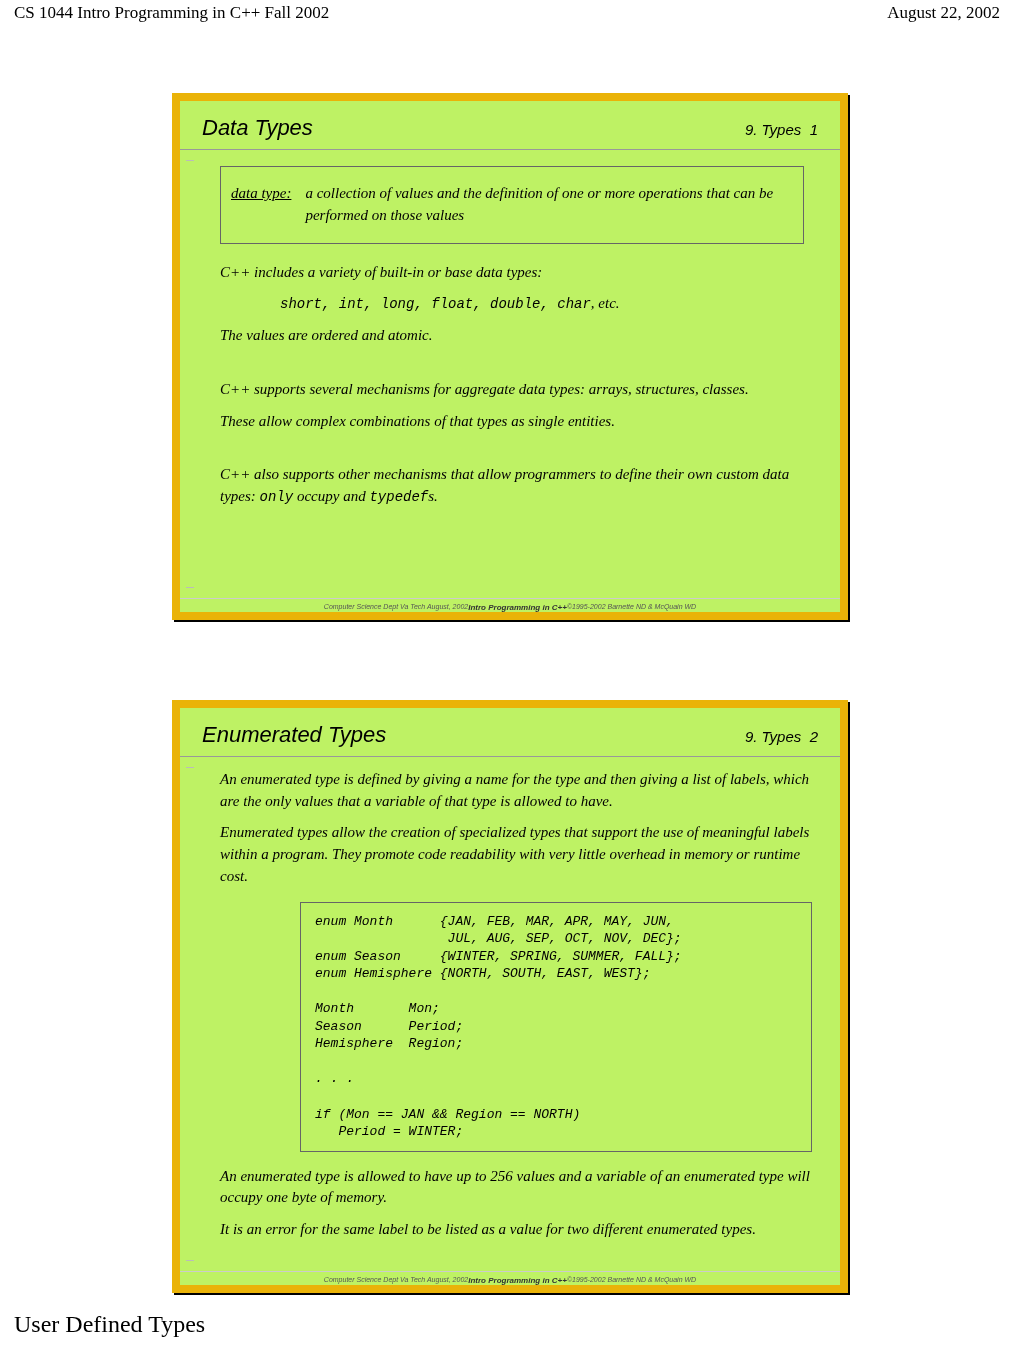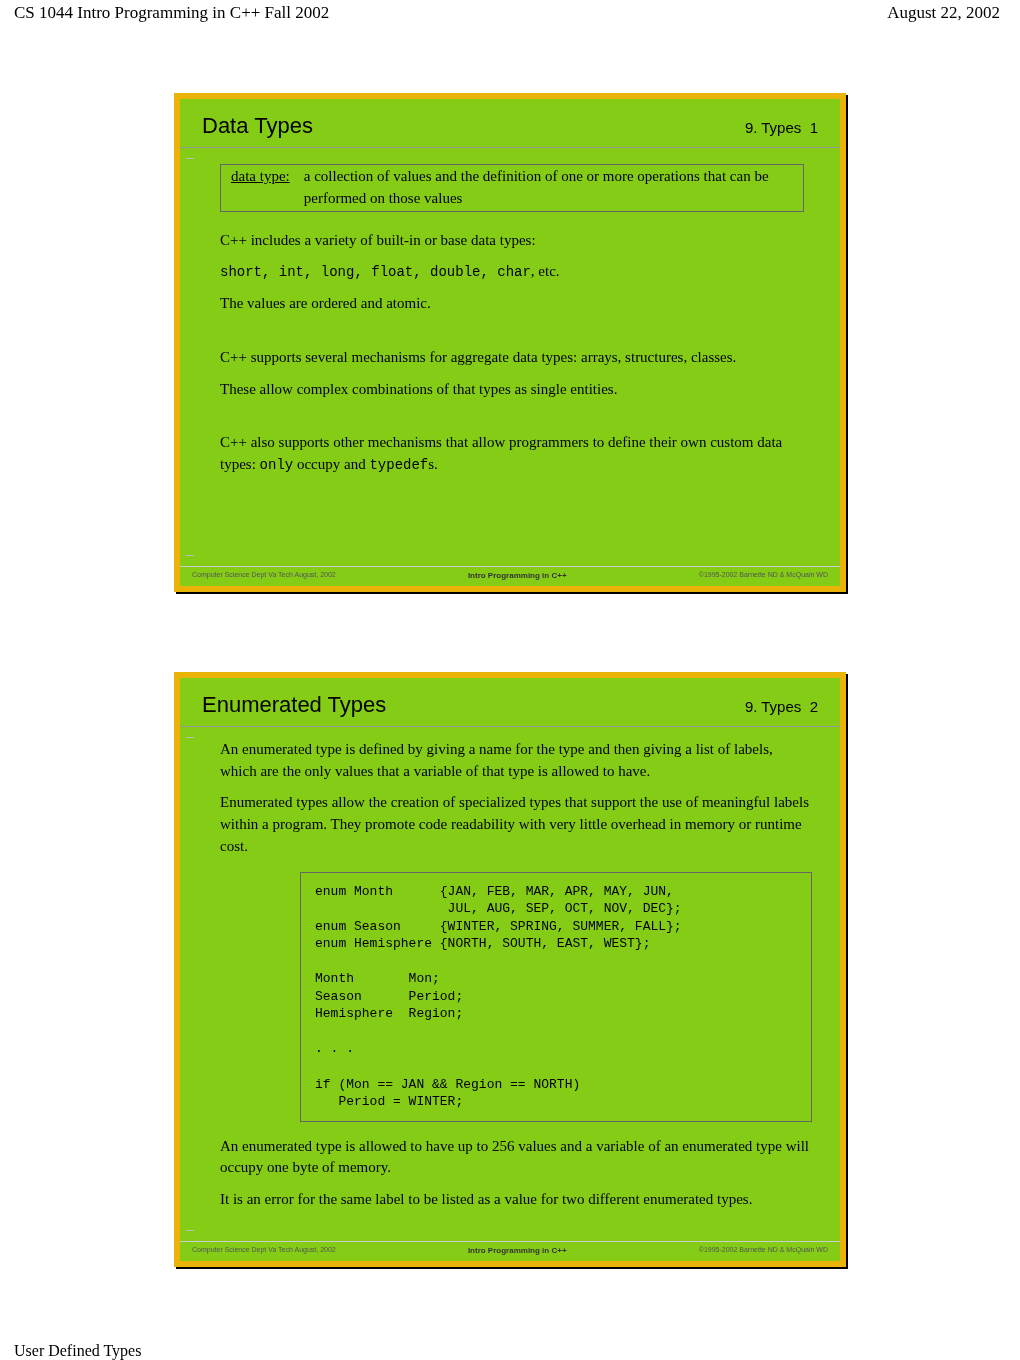--- a/index.html
+++ b/index.html
@@ -13,23 +13,24 @@
   }
   .page-header {
     display: flex;
     justify-content: space-between;
     padding: 3px 20px 10px 14px;
     font-size: 17px;
   }
   .slide-wrap {
     width: 660px;
     margin: 60px auto 80px auto;
-    border: 6px solid #eab308;
+    border: 8px solid #eab308;
     box-shadow: 2px 2px 0 #000;
-    background: #84cc16;
+    background: #bef264;
+    font-style: italic;
   }
   .slide-head {
     display: flex;
     justify-content: space-between;
     align-items: baseline;
     padding: 14px 22px 8px 22px;
     border-bottom: 1px solid #999;
   }
   .slide-title {
     font-family: Arial, Helvetica, sans-serif;
@@ -42,66 +43,66 @@
   .slide-body {
     padding: 10px 28px 20px 40px;
     font-size: 15px;
     line-height: 1.45;
     min-height: 380px;
     position: relative;
   }
   .slide-body.second { min-height: 400px; }
   .defbox {
     border: 1px solid #666;
-    padding: 1px 10px;
+    padding: 16px 10px;
     margin: 6px 8px 18px 0;
     display: flex;
     gap: 14px;
   }
   .defterm { text-decoration: underline; white-space: nowrap; }
   .mono {
     font-family: "Courier New", Courier, monospace;
     font-size: 14px;
   }
   .para { margin: 10px 0; }
-  .indent { }
+  .indent { margin-left: 60px; }
   .codebox {
     border: 1px solid #666;
     margin: 14px 0 14px 80px;
     padding: 10px 14px;
     font-family: "Courier New", Courier, monospace;
     font-size: 13px;
     white-space: pre;
     line-height: 1.35;
   }
   .slide-foot {
     display: flex;
-    justify-content: space-between;
+    justify-content: center;
     font-size: 7px;
     color: #555;
-    padding: 4px 12px 6px 12px;
+    padding: 4px 12px 0 12px;
     border-top: 1px solid #ccc;
     font-family: Arial, Helvetica, sans-serif;
   }
   .slide-foot .mid {
     font-weight: bold;
     color: #333;
     font-size: 8px;
   }
   .corner-tick {
     position: absolute;
     left: 6px;
     width: 8px;
     border-top: 1px solid #bbb;
   }
   .page-footer {
     position: absolute;
-    bottom: 0;
+    bottom: 22px;
     left: 14px;
-    font-size: 16px;
+    font-size: 24px;
   }
 </style>
 </head>
 <body>
 
 <div class="page-header">
   <span>CS 1044 Intro Programming in C++ Fall 2002</span>
   <span>August 22, 2002</span>
 </div>
 

